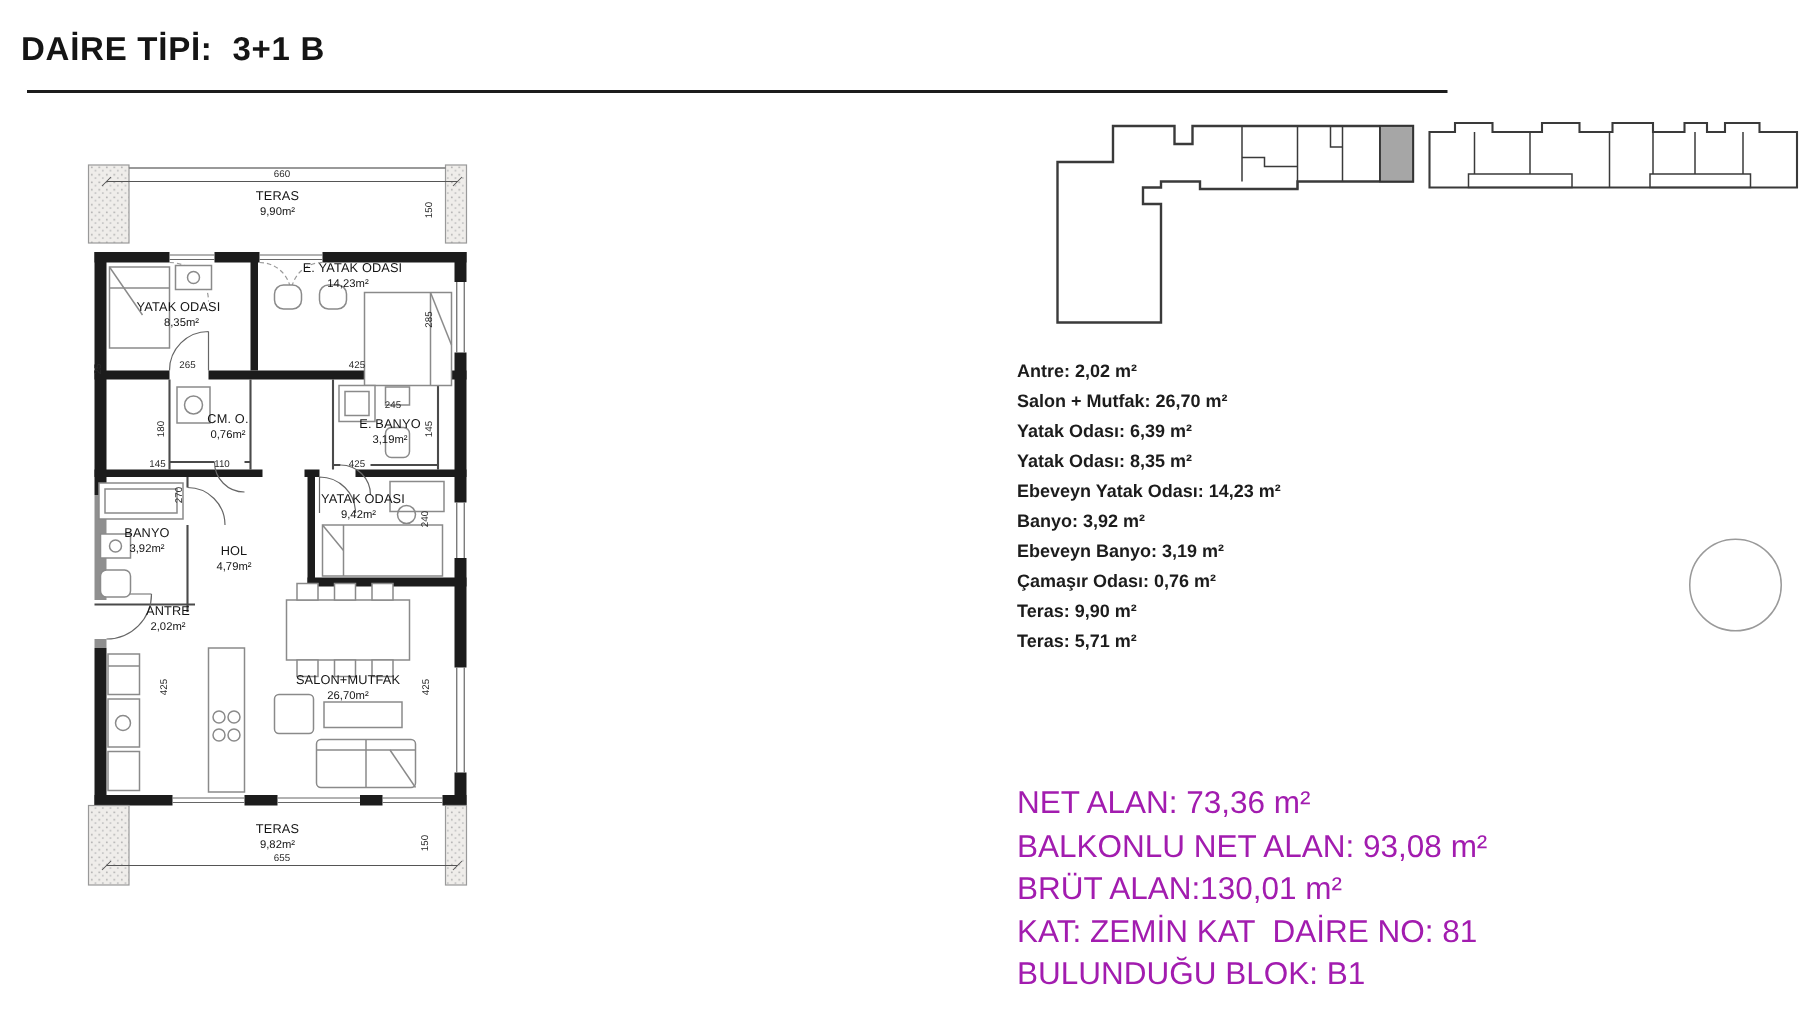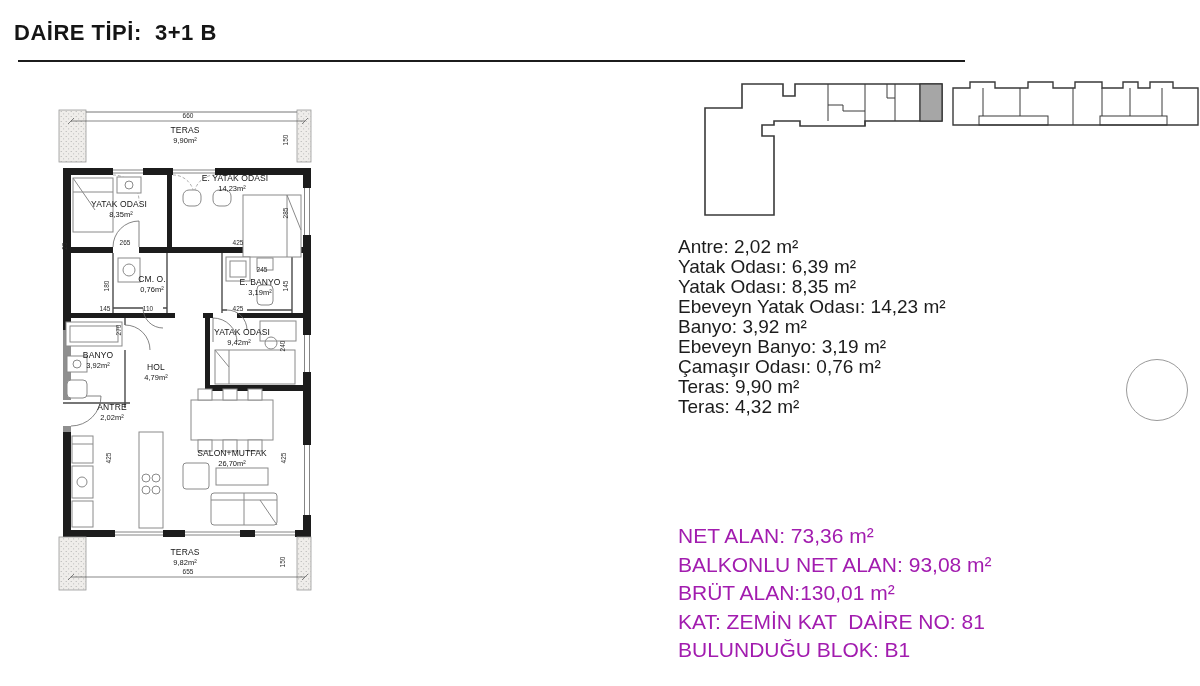--- a/index.html
+++ b/index.html
@@ -6,21 +6,21 @@
   body{
     width:1200px;height:686px;position:relative;background:#ffffff;
     font-family:"Liberation Sans", sans-serif;color:#1a1a1a;overflow:hidden;
   }
   .abs{position:absolute;}
   #title{
     left:14px;top:20px;font-size:22px;font-weight:700;letter-spacing:.5px;
     white-space:pre;color:#151515;
   }
   #title-rule{left:18px;top:60px;width:947px;height:2px;background:#1c1c1c;}
-  #room-list{left:678px;top:237px;font-size:19px;line-height:20px;color:#1c1c1c;}
+  #room-list{left:678px;top:237px;font-size:12px;line-height:20px;color:#1c1c1c;font-weight:bold;}
   #room-list div{white-space:pre;}
   #summary{left:678px;top:522px;font-size:21px;line-height:28.5px;color:#a21caf;}
   #summary div{white-space:pre;}
   #north-circle{
     left:1126px;top:359px;width:60px;height:60px;border:1.5px solid #9a9a9a;
     border-radius:50%;background:transparent;
   }
   svg text{font-family:"Liberation Sans", sans-serif;fill:#141414;}
   .rname{font-size:8.5px;letter-spacing:.1px;}
   .rarea{font-size:7.5px;}
@@ -277,28 +277,29 @@
     <g stroke-width="1">
       <path d="M288,13 V41 M325,13 V41 M378,13 V50 M407,13 V41 M435,13 V41 M467,13 V41"></path>
       <rect x="284" y="41" width="69" height="9"></rect>
       <rect x="405" y="41" width="67" height="9"></rect>
     </g>
   </g>
 </svg>
 
 <div class="abs" id="room-list">
   <div>Antre: 2,02 m²</div>
+  <div>Salon + Mutfak: 26,70 m²</div>
   <div>Yatak Odası: 6,39 m²</div>
   <div>Yatak Odası: 8,35 m²</div>
   <div>Ebeveyn Yatak Odası: 14,23 m²</div>
   <div>Banyo: 3,92 m²</div>
   <div>Ebeveyn Banyo: 3,19 m²</div>
   <div>Çamaşır Odası: 0,76 m²</div>
   <div>Teras: 9,90 m²</div>
-  <div>Teras: 4,32 m²</div>
+  <div>Teras: 5,71 m²</div>
 </div>
 
 <div class="abs" id="north-circle"></div>
 
 <div class="abs" id="summary">
   <div>NET ALAN: 73,36 m²</div>
   <div>BALKONLU NET ALAN: 93,08 m²</div>
   <div>BRÜT ALAN:130,01 m²</div>
   <div>KAT: ZEMİN KAT  DAİRE NO: 81</div>
   <div>BULUNDUĞU BLOK: B1</div>

